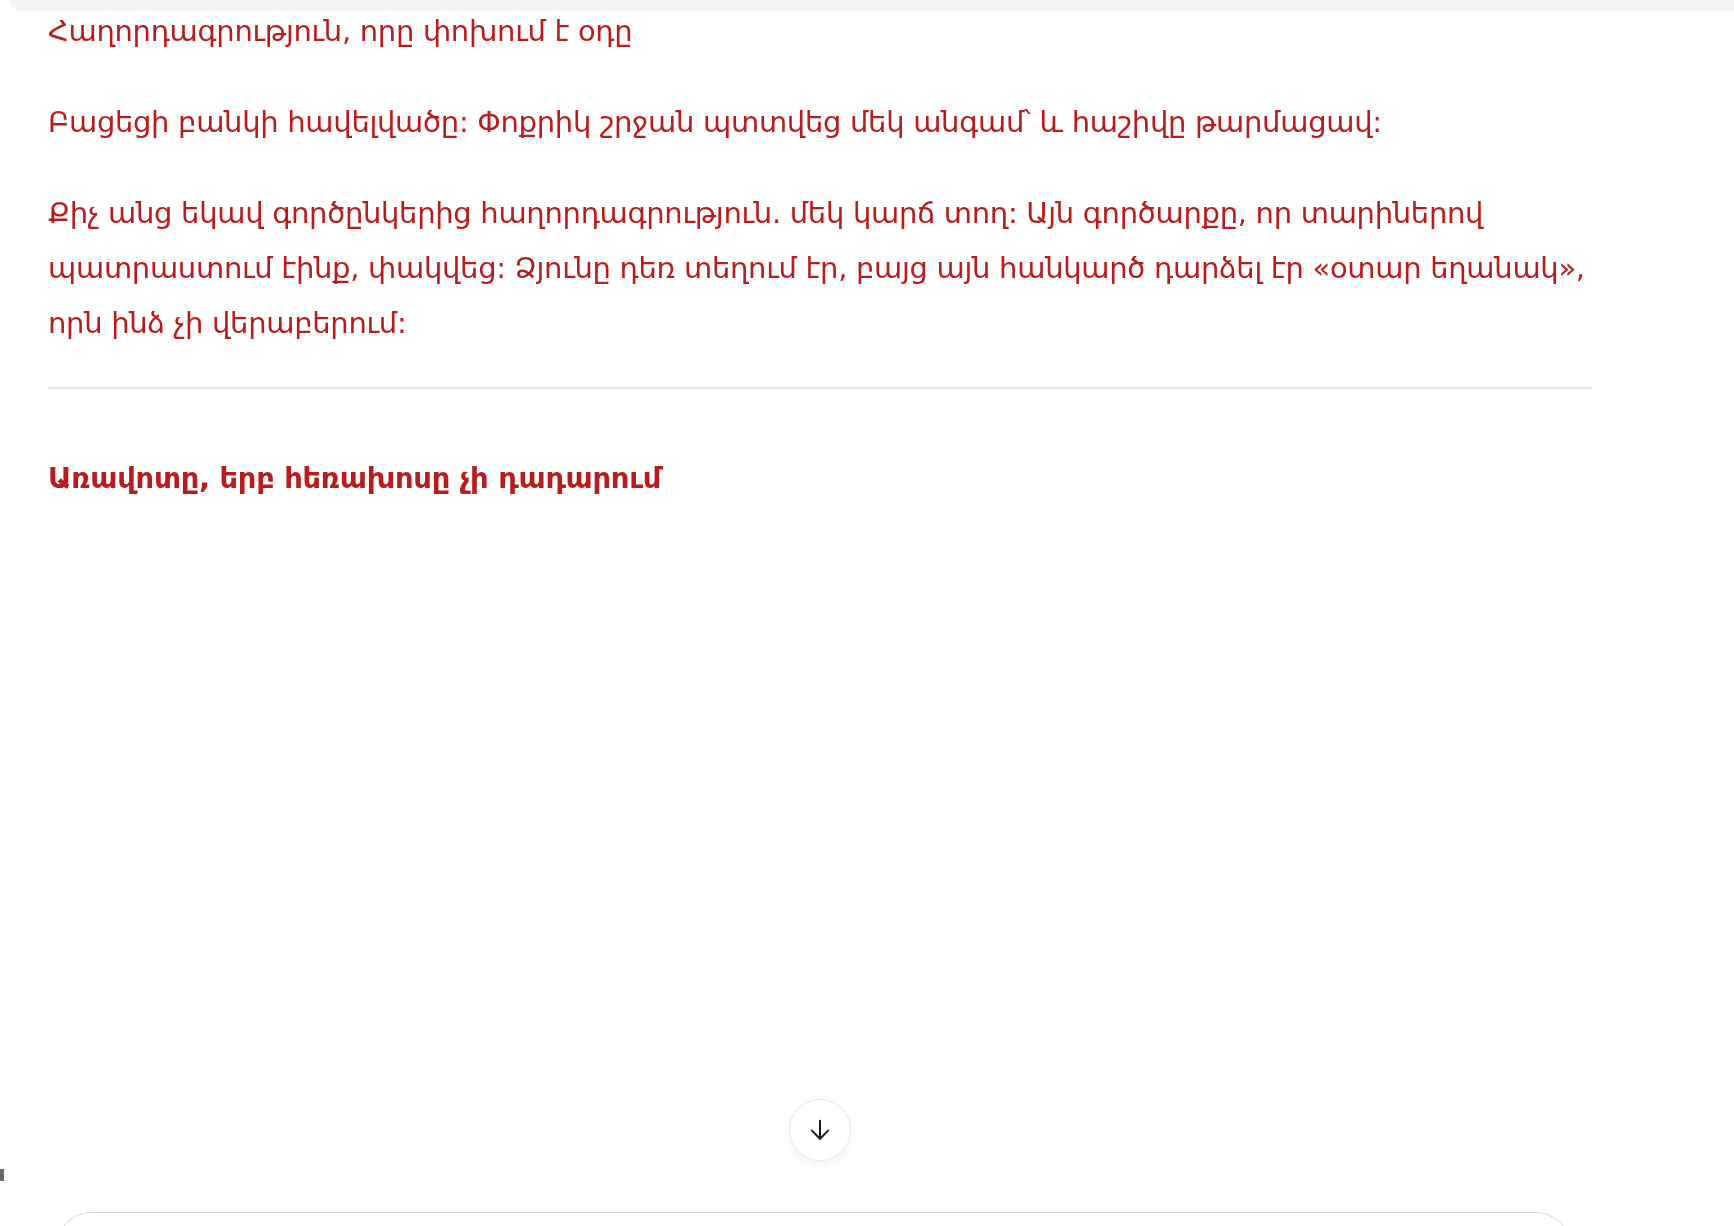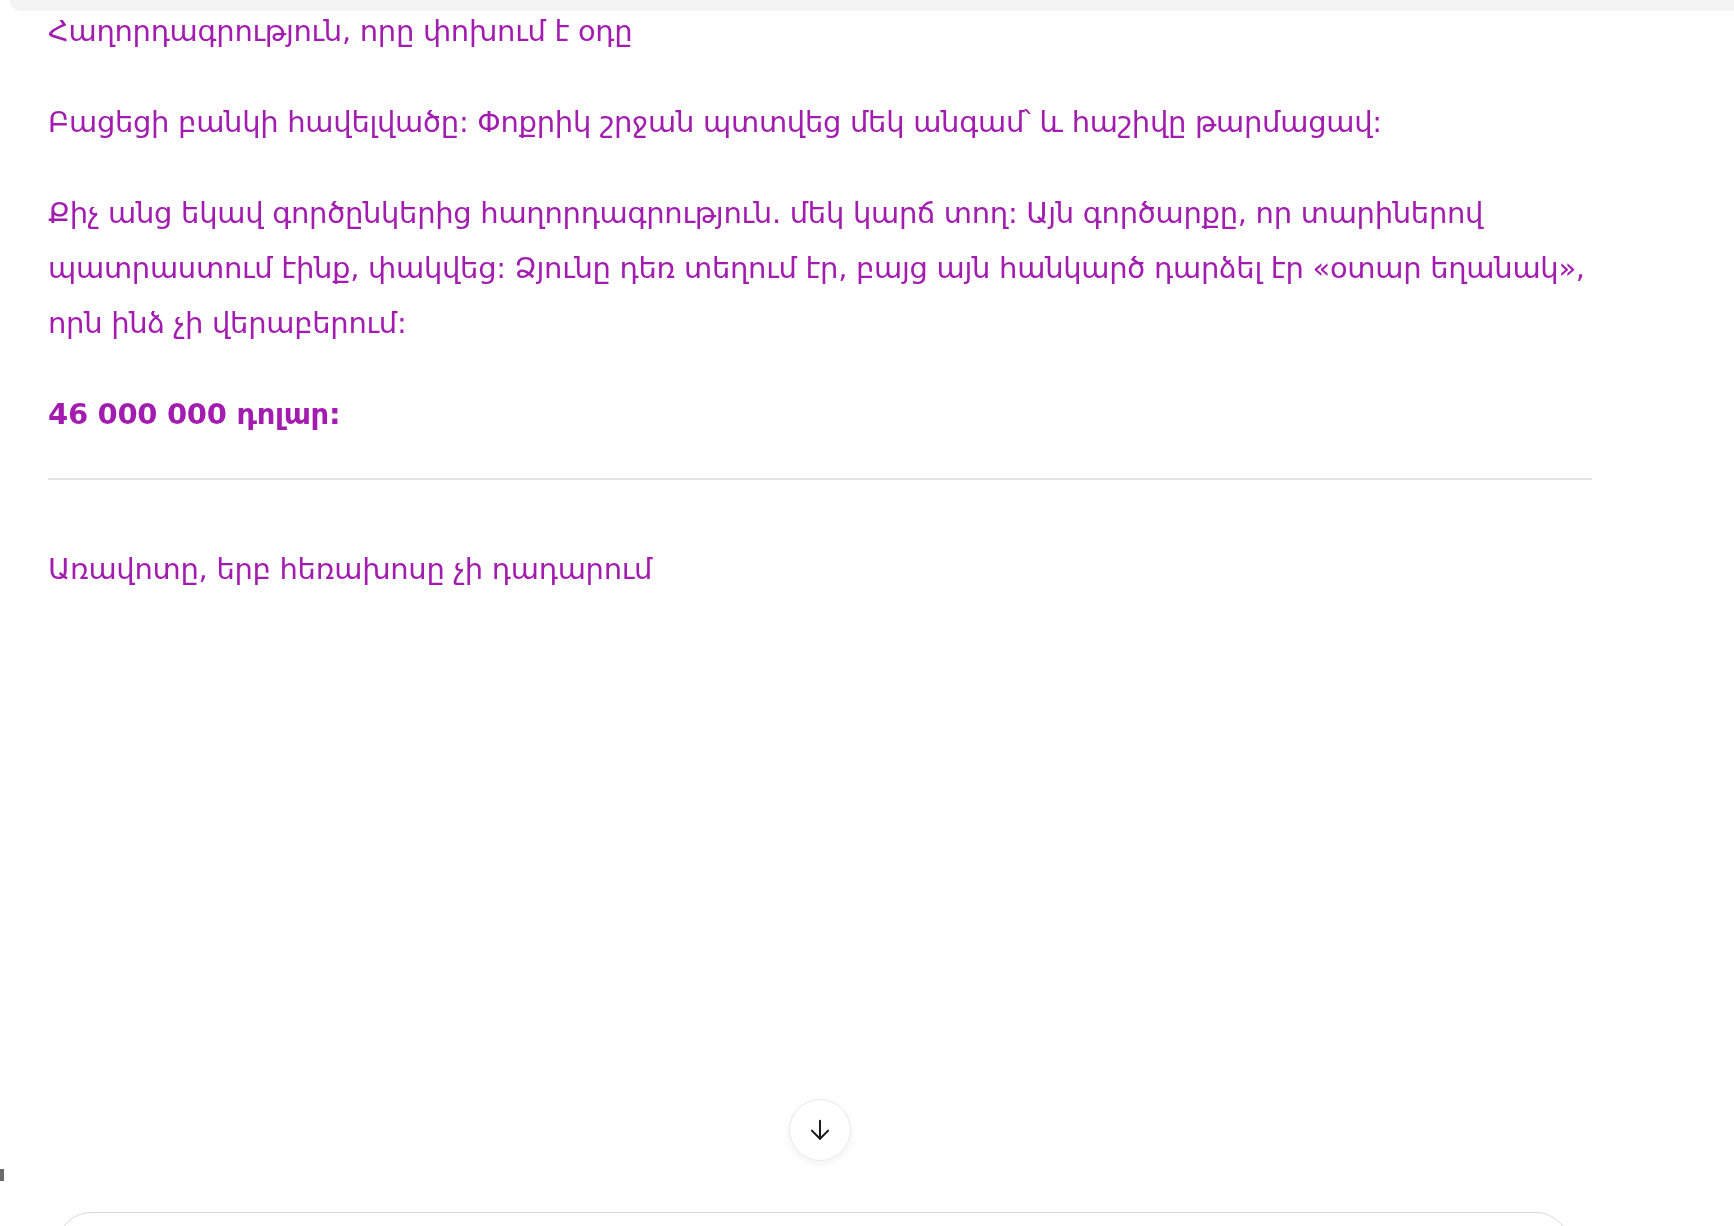--- a/index.html
+++ b/index.html
@@ -2,41 +2,41 @@
 <html><head>
 <meta charset="utf-8">
 <style>
   html,body { margin:0; padding:0; background:#ffffff; }
   #screen {
     position:relative;
     width:1734px; height:1226px;
     background:#ffffff;
     overflow:hidden;
     font-family:"DejaVu Sans","Liberation Sans",sans-serif;
-    color:#a21caf;
+    color:#b91c1c;
   }
   
   .top-strip {
     position:absolute; top:0; left:10px; right:0; height:11px;
     background:#f4f4f4;
     border-bottom-left-radius:10px;
   }
   .content {
     position:absolute; left:48px; top:0; width:1660px;
     padding-top:4px;
     font-size:29px; line-height:55px; letter-spacing:-0.3px;
   }
   .content p { margin:0 0 36px 0; white-space:pre-line; }
   .content p.bold { font-weight:bold; }
   .divider {
     border:none; height:0;
     border-top:2px solid #e4e4e4;
     width:1544px; margin:4px 0 0 0;
   }
-  .next-heading { margin-top:62px !important; }
+  .next-heading { margin-top:62px !important;font-weight:bold; }
   .scroll-btn {
     position:absolute; left:789px; top:1099px;
     width:62px; height:62px; border-radius:50%;
     background:#ffffff; border:1px solid #e9e9e9;
     box-shadow:0 3px 10px rgba(0,0,0,0.05);
     display:flex; align-items:center; justify-content:center;
     cursor:pointer; padding:0; z-index:5;
   }
   .scroll-btn svg { display:block; }
   .composer {
@@ -59,21 +59,20 @@
 <div id="screen">
 
   <div class="top-strip"></div>
 
   <div class="content">
     <p>Հաղորդագրություն, որը փոխում է օդը</p>
     <p>Բացեցի բանկի հավելվածը: Փոքրիկ շրջան պտտվեց մեկ անգամ՝ և հաշիվը թարմացավ:</p>
     <p>Քիչ անց եկավ գործընկերից հաղորդագրություն. մեկ կարճ տող: Այն գործարքը, որ տարիներով
 պատրաստում էինք, փակվեց: Ձյունը դեռ տեղում էր, բայց այն հանկարծ դարձել էր «օտար եղանակ»,
 որն ինձ չի վերաբերում:</p>
-    <p class="bold">46 000 000 դոլար:</p>
 
     <hr class="divider">
 
     <p class="next-heading">Առավոտը, երբ հեռախոսը չի դադարում</p>
   </div>
 
   <button class="scroll-btn">
     <span>
       <svg width="30" height="30" viewBox="0 0 24 24" fill="none" stroke="#1a1a1a" stroke-width="1.6" stroke-linecap="round" stroke-linejoin="round">
         <path d="M12 4.5 V 19"></path>

